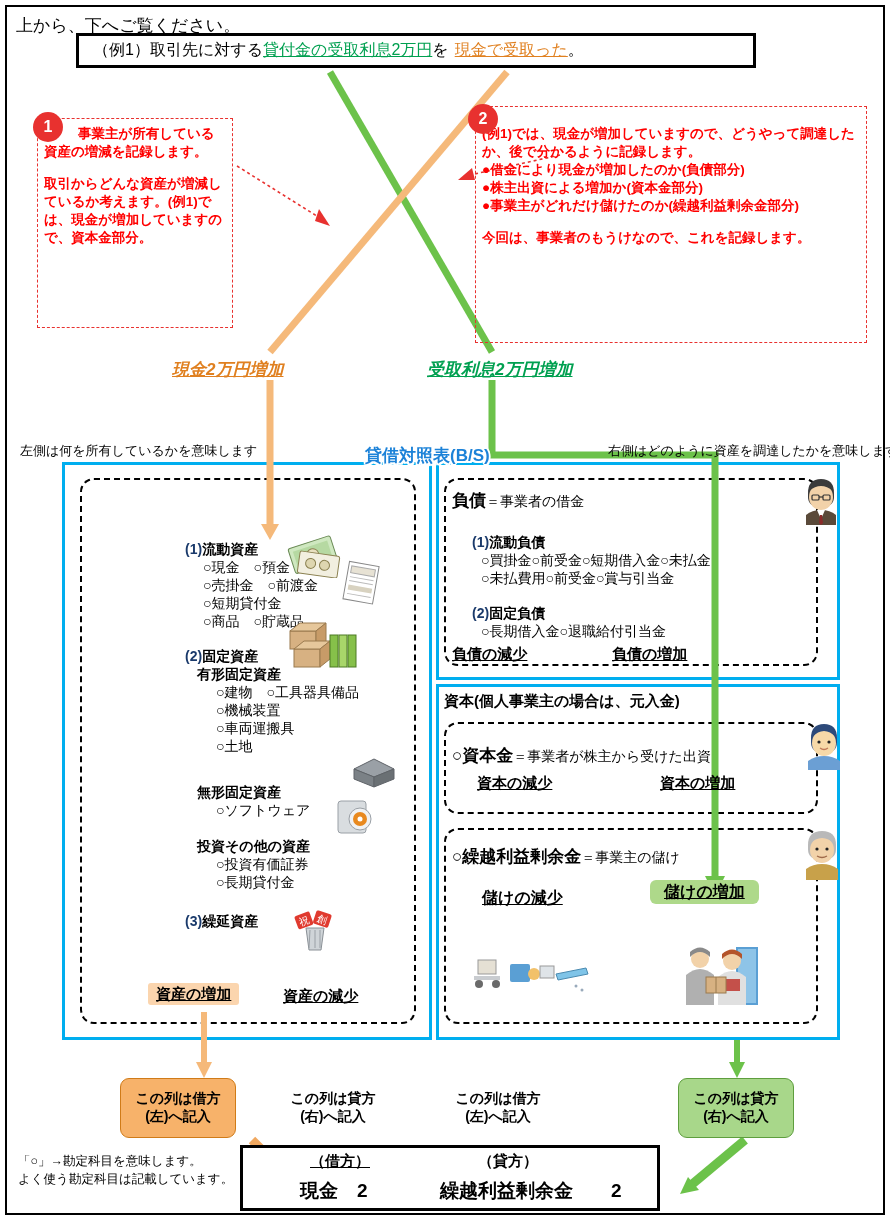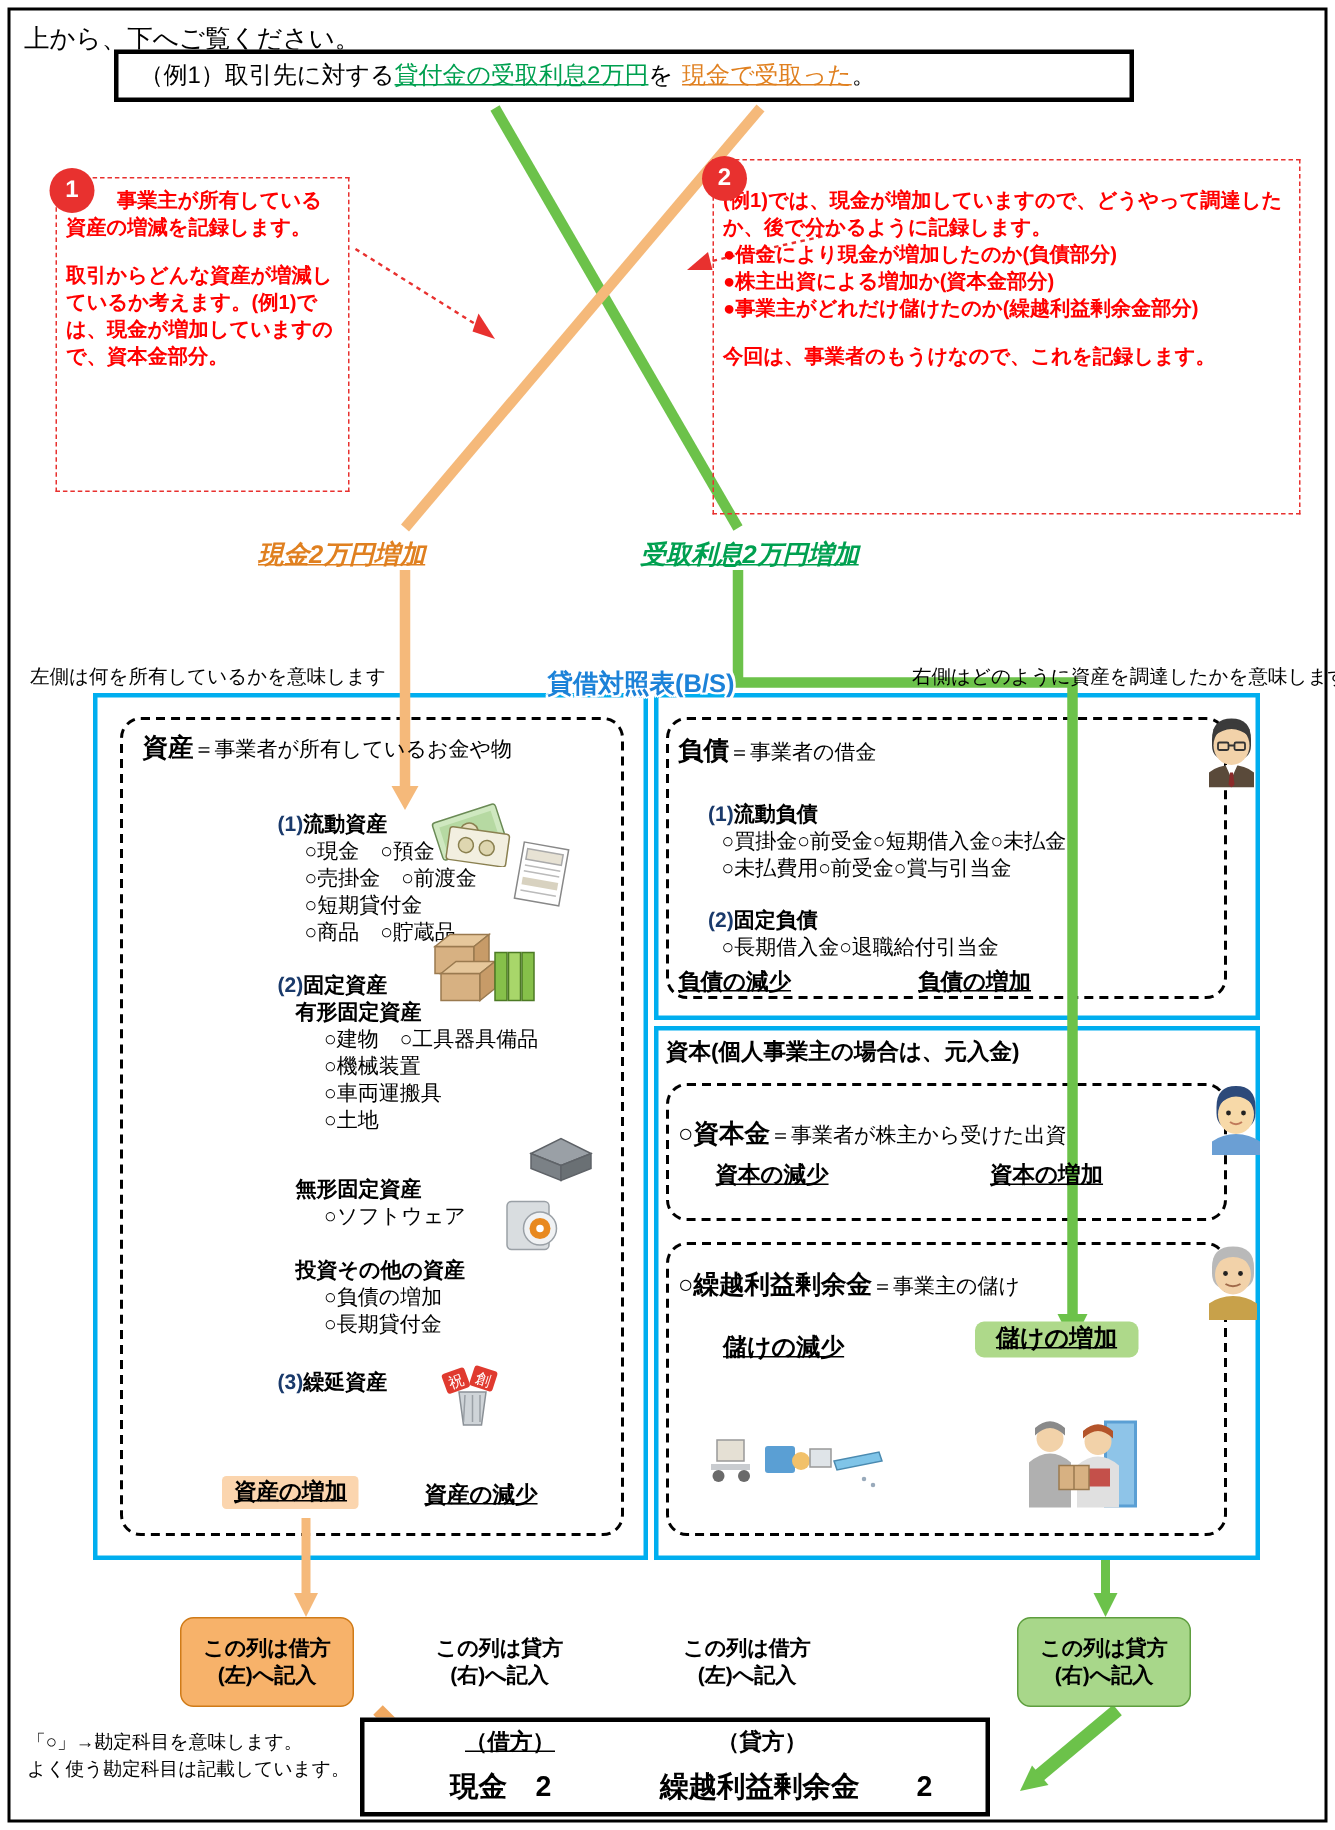--- a/index.html
+++ b/index.html
@@ -132,40 +132,39 @@
   <div class="abs sidenote" style="left:20px;top:442px;z-index:6;">左側は何を所有しているかを意味します</div>
   <div class="abs sidenote" style="left:608px;top:442px;z-index:6;">右側はどのように資産を調達したかを意味します</div>
 
   <div class="abs bs-title" style="left:365px;top:444px;text-align:center;">貸借対照表(B/S)</div>
 
   <div class="abs bluebox" style="left:62px;top:462px;width:370px;height:578px;z-index:1;"></div>
   <div class="abs bluebox" style="left:436px;top:462px;width:404px;height:218px;z-index:1;"></div>
   <div class="abs bluebox" style="left:436px;top:684px;width:404px;height:356px;z-index:1;"></div>
 
   <div class="abs dashbox" style="left:80px;top:478px;width:336px;height:546px;z-index:2;"></div>
-  <div class="abs hd" style="left:95px;top:487px;z-index:4;"><span style="font-size:17px;">資産</span><span class="eq">＝事業者が所有しているお金や物</span></div>
 
   <div class="abs grp" style="left:185px;top:541px;z-index:4;"><span class="num">(1)</span><span>流動資産</span></div>
   <div class="abs itm" style="left:203px;top:559px;z-index:4;">○現金　○預金</div>
   <div class="abs itm" style="left:203px;top:577px;z-index:4;">○売掛金　○前渡金</div>
   <div class="abs itm" style="left:203px;top:595px;z-index:4;">○短期貸付金</div>
   <div class="abs itm" style="left:203px;top:613px;z-index:4;">○商品　○貯蔵品</div>
 
   <div class="abs grp" style="left:185px;top:648px;z-index:4;"><span class="num">(2)</span><span>固定資産</span></div>
   <div class="abs grp" style="left:197px;top:666px;z-index:4;">有形固定資産</div>
   <div class="abs itm" style="left:216px;top:684px;z-index:4;">○建物　○工具器具備品</div>
   <div class="abs itm" style="left:216px;top:702px;z-index:4;">○機械装置</div>
   <div class="abs itm" style="left:216px;top:720px;z-index:4;">○車両運搬具</div>
   <div class="abs itm" style="left:216px;top:738px;z-index:4;">○土地</div>
 
   <div class="abs grp" style="left:197px;top:784px;z-index:4;">無形固定資産</div>
   <div class="abs itm" style="left:216px;top:802px;z-index:4;">○ソフトウェア</div>
 
   <div class="abs grp" style="left:197px;top:838px;z-index:4;">投資その他の資産</div>
-  <div class="abs itm" style="left:216px;top:856px;z-index:4;">○負債の増加</div>
+  <div class="abs itm" style="left:216px;top:856px;z-index:4;">○投資有価証券</div>
   <div class="abs itm" style="left:216px;top:874px;z-index:4;">○長期貸付金</div>
 
   <div class="abs grp" style="left:185px;top:913px;z-index:4;"><span class="num">(3)</span><span>繰延資産</span></div>
 
   <div class="abs" style="left:148px;top:985px;z-index:4;"><span class="bold-ul hl-orange">資産の増加</span></div>
   <div class="abs bold-ul" style="left:283px;top:987px;z-index:4;">資産の減少</div>
 
   <svg class="clip" style="left:285px;top:533px;width:60px;height:45px;z-index:4;" viewBox="0 0 60 45">
     <g transform="rotate(-18 30 22)">
         <rect x="6" y="8" width="44" height="26" rx="2" fill="#cfe8c0" stroke="#6a8a55"></rect>

